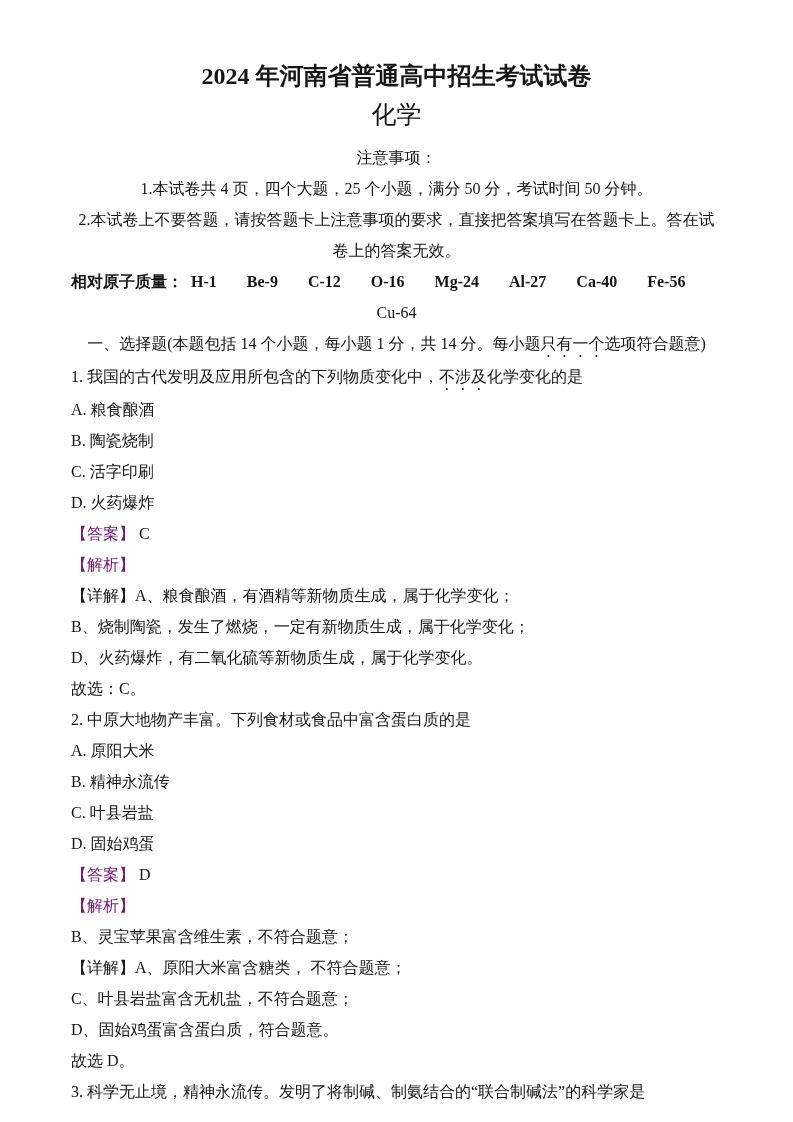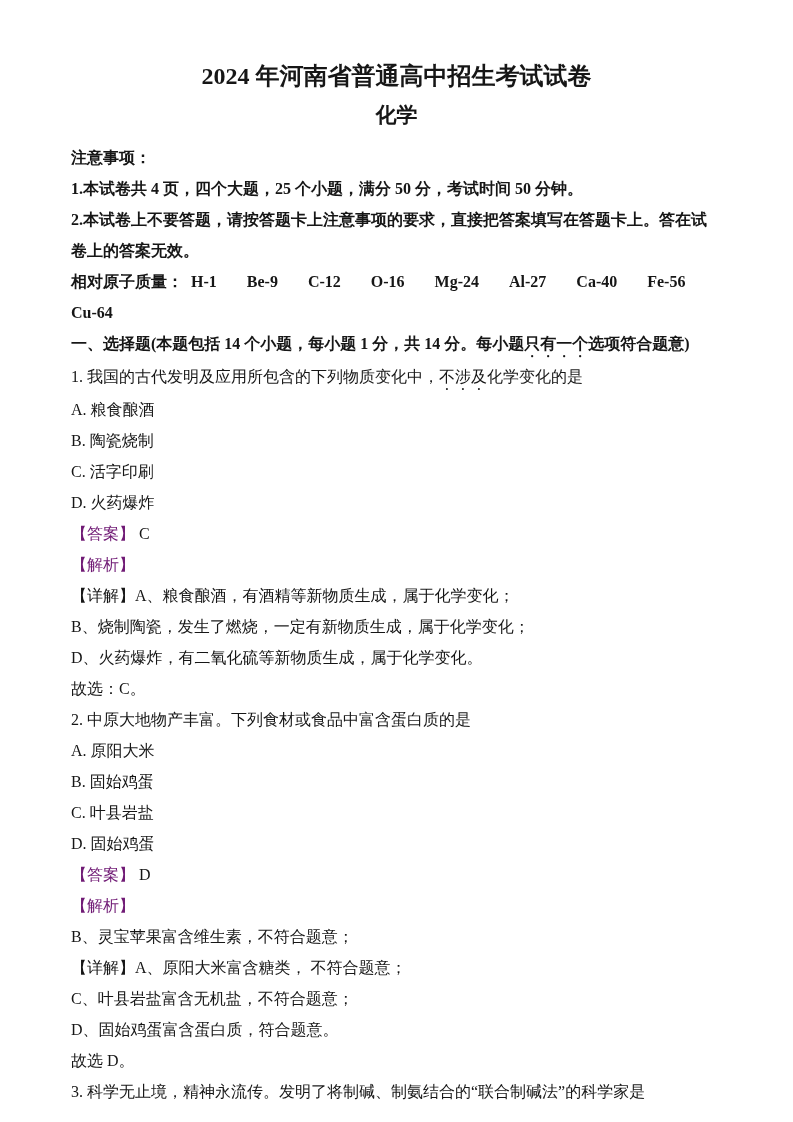--- a/index.html
+++ b/index.html
@@ -18,27 +18,27 @@
   }
   .title {
     margin: 0;
     font-size: 24px;
     font-weight: bold;
     text-align: center;
     line-height: 36px;
   }
   .subject {
     margin: 0;
-    font-size: 21px;
-    font-weight: bold;
+    font-size: 25px;
+    font-weight: normal;
     text-align: center;
     line-height: 42px;
   }
   p { margin: 0; line-height: 31px; }
-  .bold { font-weight: bold; }
+  .bold { font-weight: normal; text-align: center; }
   .nowrap { white-space: nowrap; }
   .first-body-line { margin-top: 6px; }
   .blue { color: #701a75; }
   .ans-letter { margin-left: 4px; }
   .options { display: flex; line-height: 31px; flex-direction: column; }
   .options .opt { width: 25%; box-sizing: border-box; }
   .atomic { display: flex; font-weight: bold; white-space: nowrap; }
   .am-val + .am-val { margin-left: 30px; }
   .am-label + .am-val { margin-left: 8px; }
   .em-dots {
@@ -85,21 +85,21 @@
   <p class="nowrap"><span class="blue">【答案】</span><span class="ans-letter">C</span></p>
   <p class="blue nowrap">【解析】</p>
   <p class="nowrap">【详解】A、粮食酿酒，有酒精等新物质生成，属于化学变化；</p>
   <p class="nowrap">B、烧制陶瓷，发生了燃烧，一定有新物质生成，属于化学变化；</p>
   <p class="nowrap">D、火药爆炸，有二氧化硫等新物质生成，属于化学变化。</p>
   <p class="nowrap">故选：C。</p>
 
   <p class="nowrap">2. 中原大地物产丰富。下列食材或食品中富含蛋白质的是</p>
   <div class="options">
     <span class="opt">A. 原阳大米</span>
-    <span class="opt">B. 固始鸡蛋</span>
+    <span class="opt">B. 精神永流传</span>
     <span class="opt">C. 叶县岩盐</span>
     <span class="opt">D. 固始鸡蛋</span>
   </div>
   <p class="nowrap"><span class="blue">【答案】</span><span class="ans-letter">D</span></p>
   <p class="blue nowrap">【解析】</p>
   <p class="nowrap">B、灵宝苹果富含维生素，不符合题意；</p>
   <p class="nowrap">【详解】A、原阳大米富含糖类， 不符合题意；</p>
   <p class="nowrap">C、叶县岩盐富含无机盐，不符合题意；</p>
   <p class="nowrap">D、固始鸡蛋富含蛋白质，符合题意。</p>
   <p class="nowrap">故选 D。</p>

